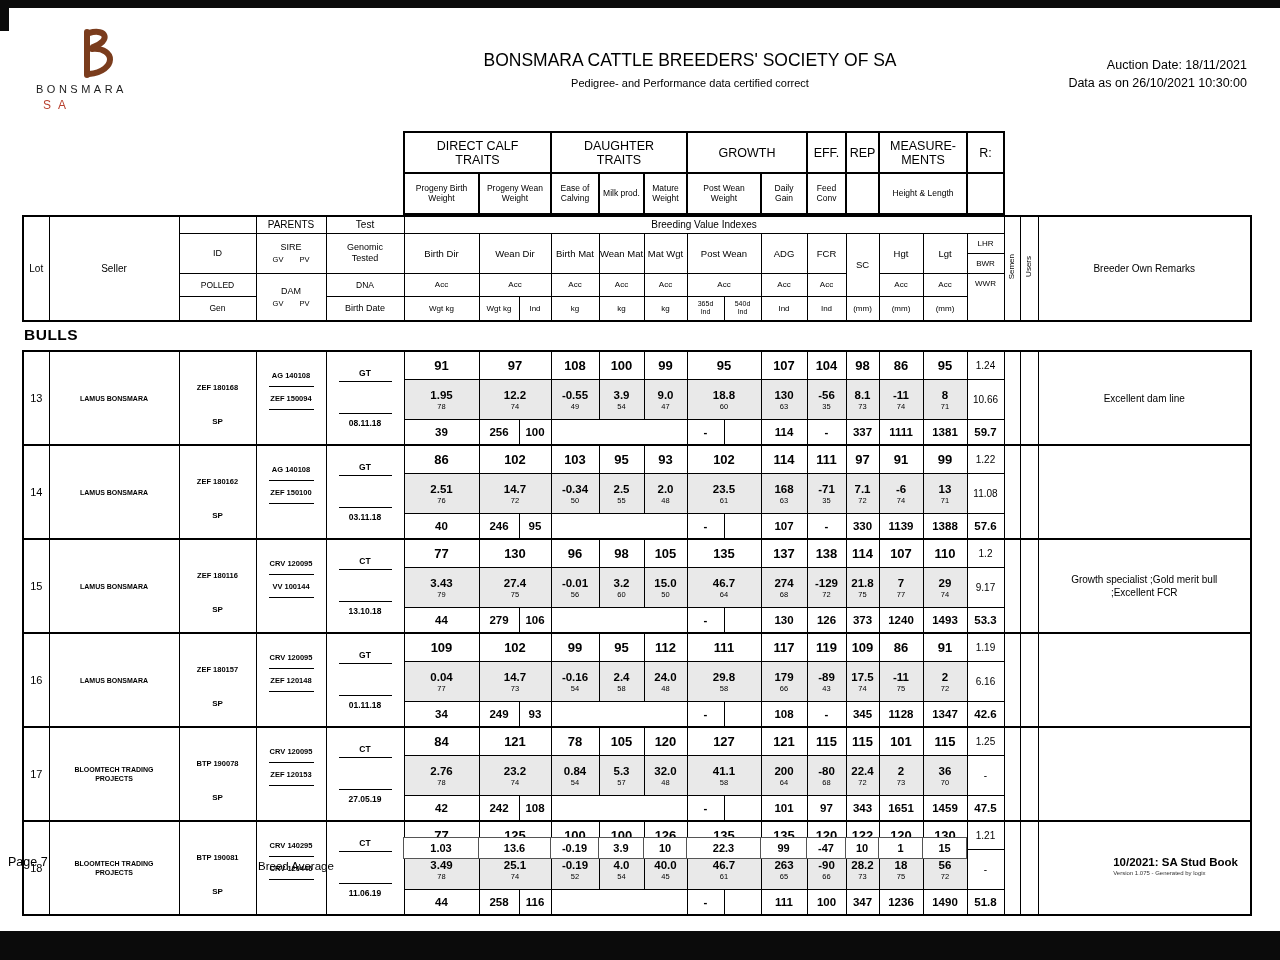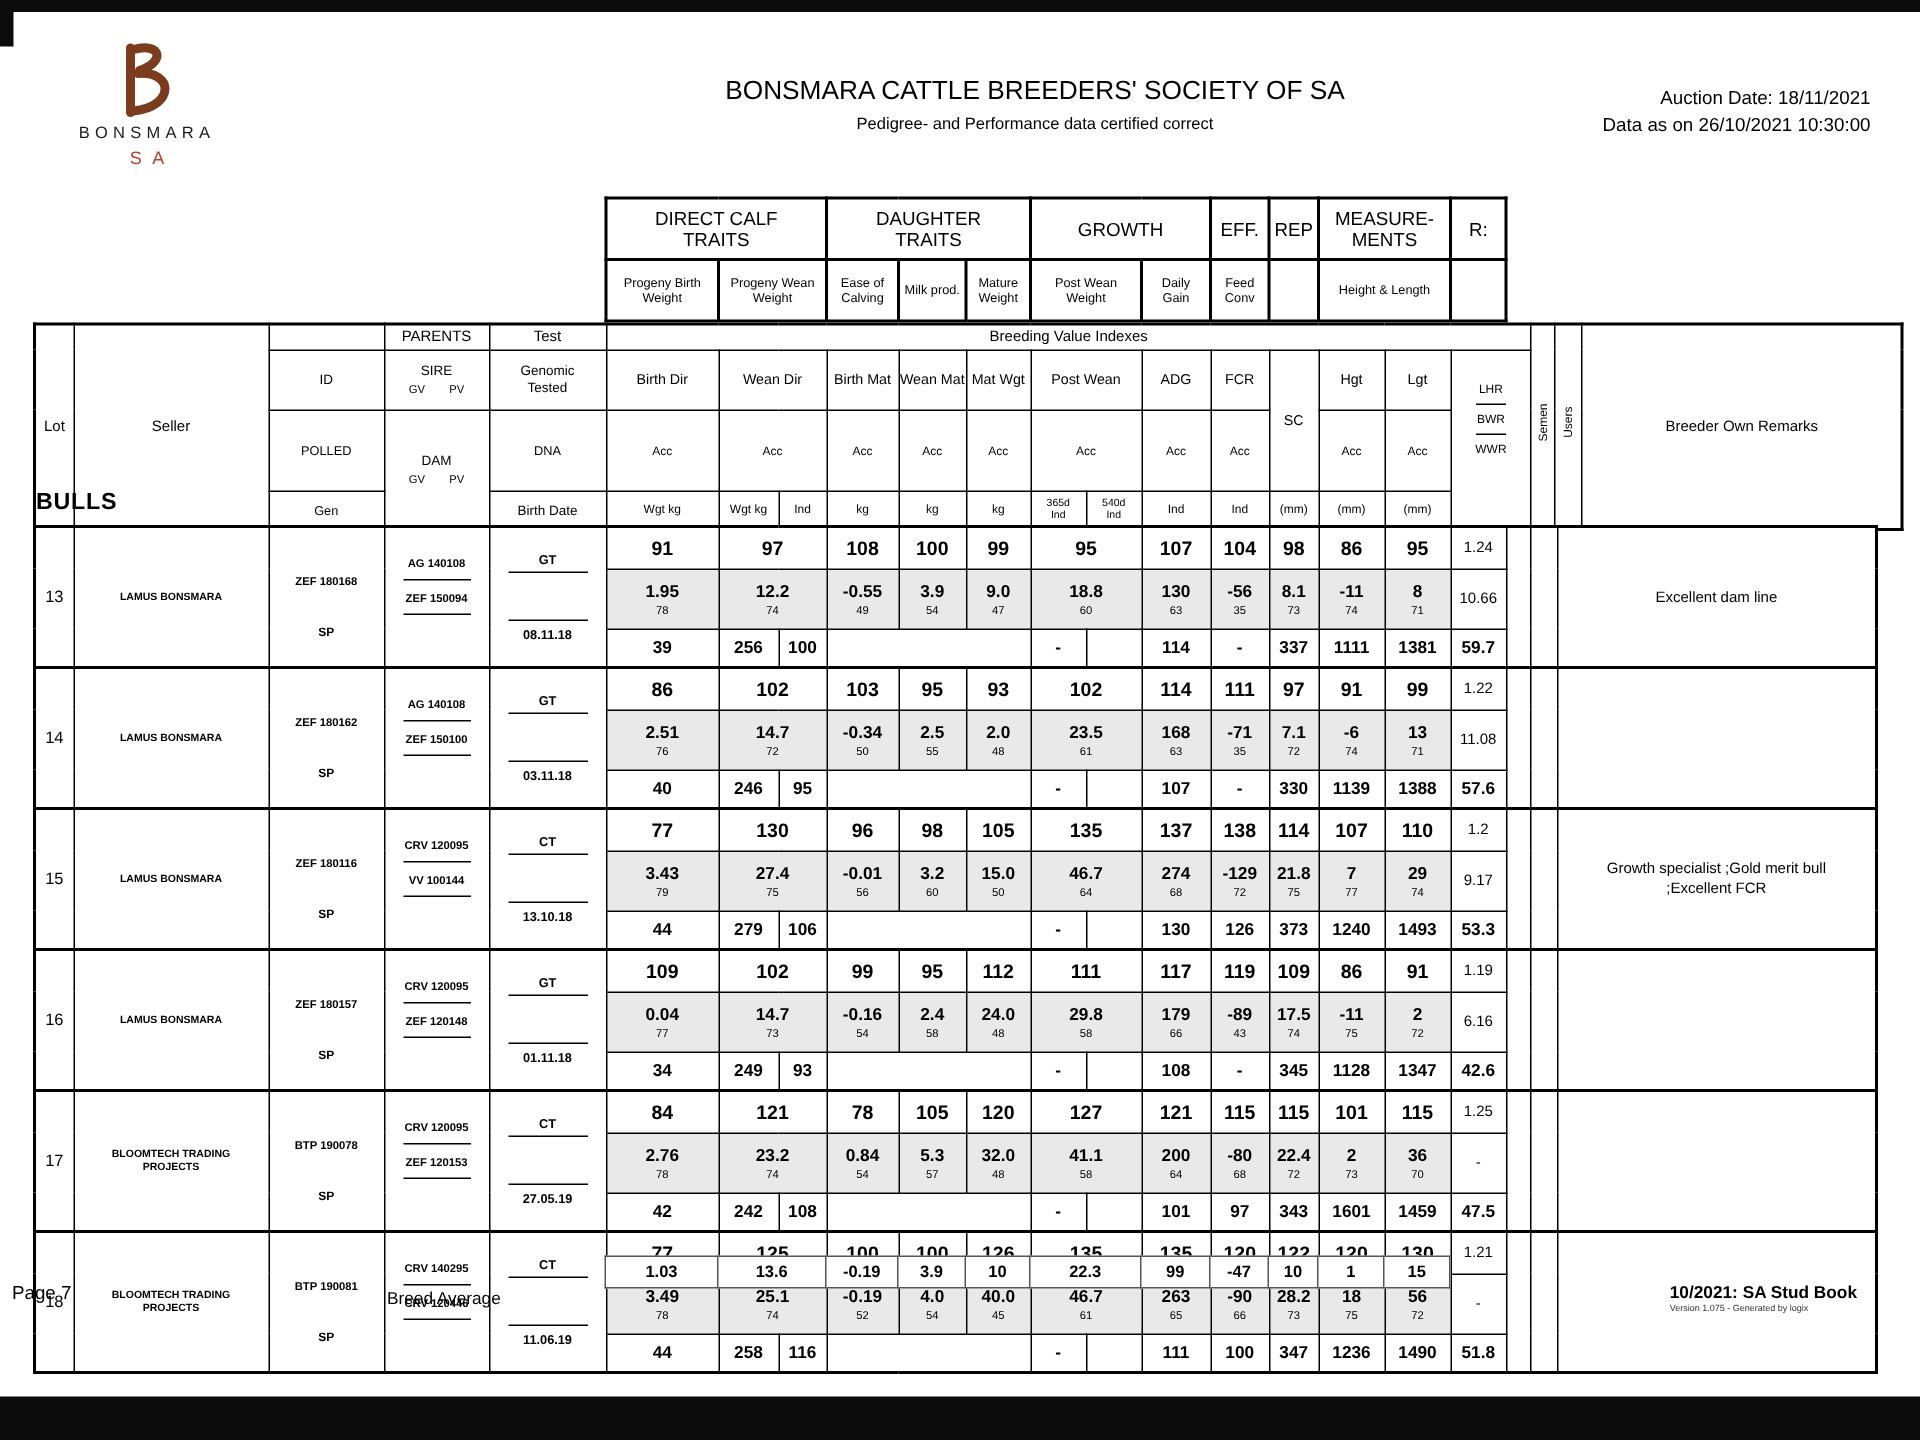--- a/index.html
+++ b/index.html
@@ -1,21 +1,21 @@
 <!DOCTYPE html>
 <html><head>
 <meta charset="utf-8">
 <style>
 *{margin:0;padding:0;box-sizing:border-box}
 html,body{width:1280px;height:960px}
 body{position:relative;background:#fff;font-family:"Liberation Sans",sans-serif;color:#000;overflow:hidden}
 .bar-top{position:absolute;left:0;top:0;width:100%;height:8px;background:#0b0b0b}
 .notch{position:absolute;left:0;top:0;width:9px;height:31px;background:#0b0b0b}
 .bar-bottom{position:absolute;left:0;top:931px;width:100%;height:29px;background:#0b0b0b}
-.logo{position:absolute;left:36px;top:26px;width:124px;text-align:center}
+.logo{position:absolute;left:36px;top:26px;width:124px;}
 .logo svg{display:block;margin:0 auto}
 .logo-text{font-size:11px;letter-spacing:3.5px;color:#1c1c1c;margin-top:3px}
 .logo-sub{font-size:12px;letter-spacing:7px;color:#b8402e;margin-top:3px;padding-left:7px}
 .title-block{position:absolute;left:340px;top:50px;width:700px;text-align:center}
 .title{font-size:17.5px}
 .sub1{font-size:11px;margin-top:7px}
 .sub2{font-size:11px;margin-top:6px}
 .date-block{position:absolute;right:33px;top:56px;text-align:right;font-size:12.5px;line-height:18px}
 table{border-collapse:collapse;table-layout:fixed;background:#fff}
 .gh{position:absolute;left:403px;top:131px}
@@ -24,21 +24,21 @@
 .gh tr.sub th{height:41px;font-size:8.5px;line-height:9.5px;padding:1px}
 .hdr{position:absolute;left:22px;top:215px;border:2px solid #000}
 .hdr th{border:1px solid #000;font-weight:normal;padding:0;vertical-align:middle;text-align:center}
 tr.h1{height:17px}tr.h2{height:40px}tr.h3{height:23px}tr.h4{height:25px}
 .f10{font-size:10px}.f9{font-size:9px}.f85{font-size:8.5px}.f8{font-size:8px}
 .th-colname{font-size:9.5px}
 .th-unit{font-size:8px}
 .th-unit-sm{font-size:7px;line-height:8px;white-space:pre-line}
 .pre{white-space:pre-line;line-height:11px}
 .gvpv{display:flex;justify-content:space-evenly;font-size:7.5px;margin-top:3px}
-th.rwrap{padding:16px;vertical-align:top}
+th.rwrap{padding:0;vertical-align:top}
 .rh{height:20px;line-height:20px;font-size:8px;border-bottom:1px solid #000}
 .rh.last{border-bottom:none;height:46px}
 .vert{writing-mode:vertical-rl;transform:rotate(180deg);font-size:8px;display:inline-block;line-height:1}
 .section-title{position:absolute;left:24px;top:326px;font-size:15.5px;font-weight:bold;letter-spacing:.5px}
 .data{position:absolute;left:22px;top:350px;border:2px solid #000}
 .data td{border:1px solid #000;text-align:center;vertical-align:middle;padding:0;overflow:hidden}
 .data tbody{border-bottom:2px solid #000}
 tr.r-idx{height:21px}tr.r-vals{height:30px}tr.r-scan{height:19px}
 td.idx{font-size:13px;font-weight:bold}
 tr.r-vals td.ebv{background:#e9e9e9}
@@ -767,21 +767,21 @@
     <tr class="r-scan">
       <td>42</td>
       <td>242</td>
       <td>108</td>
       <td colspan="3"></td>
       <td>-</td>
       <td></td>
       <td>101</td>
       <td>97</td>
       <td>343</td>
-      <td>1601</td>
+      <td>1651</td>
       <td>1459</td>
       <td class="rcol">47.5</td>
     </tr>
   </tbody>
 
   <tbody>
     <tr class="r-idx">
       <td class="lot-cell" rowspan="3">18</td>
       <td class="seller-cell" rowspan="3">BLOOMTECH TRADING PROJECTS</td>
       <td class="id-cell" rowspan="3">

